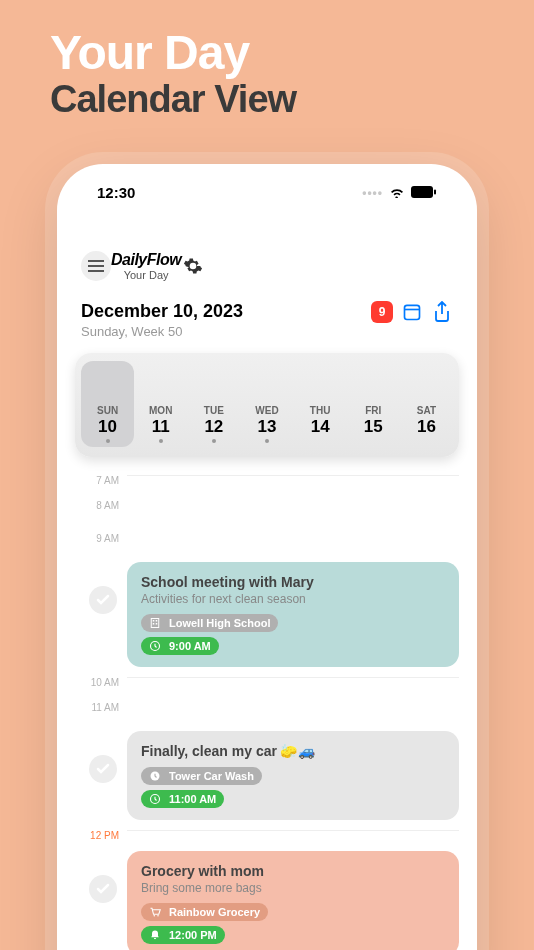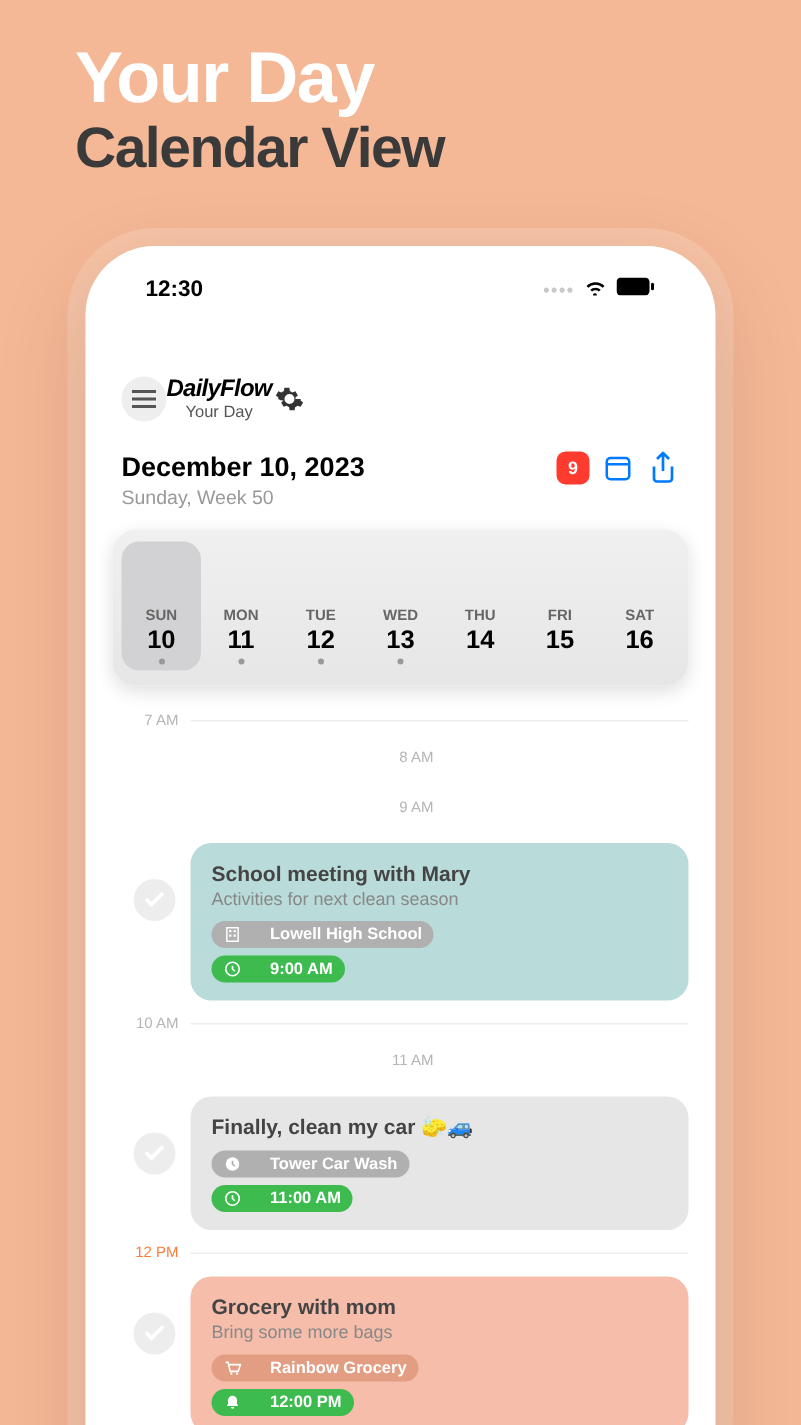--- a/index.html
+++ b/index.html
@@ -88,21 +88,21 @@
       margin: 6px 0 0 0;
     }
     .day-cell {
       flex:1; text-align:center; padding:4px 0; border-radius:12px; position:relative;
     }
     .day-cell.active { background: #d2d2d4; }
     .day-name { font-size:10px; font-weight:600; color:#666;margin-top:40px; }
     .day-num { font-size:17px; font-weight:700; margin-top:1px;}
     .day-dot { width:4px; height:4px; border-radius:50%; background:#999; margin:2px auto 0 auto;}
     .timeline { margin-top: 18px; }
-    .time-row { display:flex; align-items:center; gap:8px; margin-bottom:0; }
+    .time-row { display:flex; align-items:flex-start; gap:8px; margin-bottom:0; }
     .time-label { width:44px; text-align:right; font-size:10px; color:#b5b5b5; }
     .time-label.accent { color:#ff7a3d; }
     .time-line { flex:1; height:1px; background:#eee; }
     .time-row + .time-row { margin-top: 14px; flex-direction: column; }
     .event-row { display:flex; align-items:flex-start; gap:10px; margin: 10px 0; }
     .check {
       width:28px; height:28px; border-radius:50%;
       background:#ededed; display:flex; align-items:center; justify-content:center;
       margin-top:24px; margin-left:14px; flex-shrink:0; color:#fff;
     }
@@ -110,21 +110,21 @@
       flex:1; border-radius:14px; padding:12px 14px 12px 14px;
       margin-right: 0;
     }
     .card-teal { background:#b9dbd9; }
     .card-gray { background:#e6e6e6; }
     .card-peach { background:#f5bdaa; }
     .event-title { font-size:14px; font-weight:700; color:#444; }
     .event-desc { font-size:12px; color:#888; margin-top:2px; }
     .pill-row { display:flex; gap:6px; margin-top:8px; flex-wrap:wrap;}
     .pill {
-      display:inline-flex; align-items:center; gap:19px;
+      display:inline-flex; align-items:center; gap:8px;
       border-radius:10px; padding:3px 8px; font-size:11px; font-weight:600; color:#fff;
     }
     .pill-loc { background:#b0b0b0; }
     .pill-loc-peach { background:#e29d82; }
     .pill-time { background:#3dbb4e; }
     .pill-bell { background:#3dbb4e; }
     .icon-svg { width:12px; height:12px; }
   </style>
 </head>
 <body>

